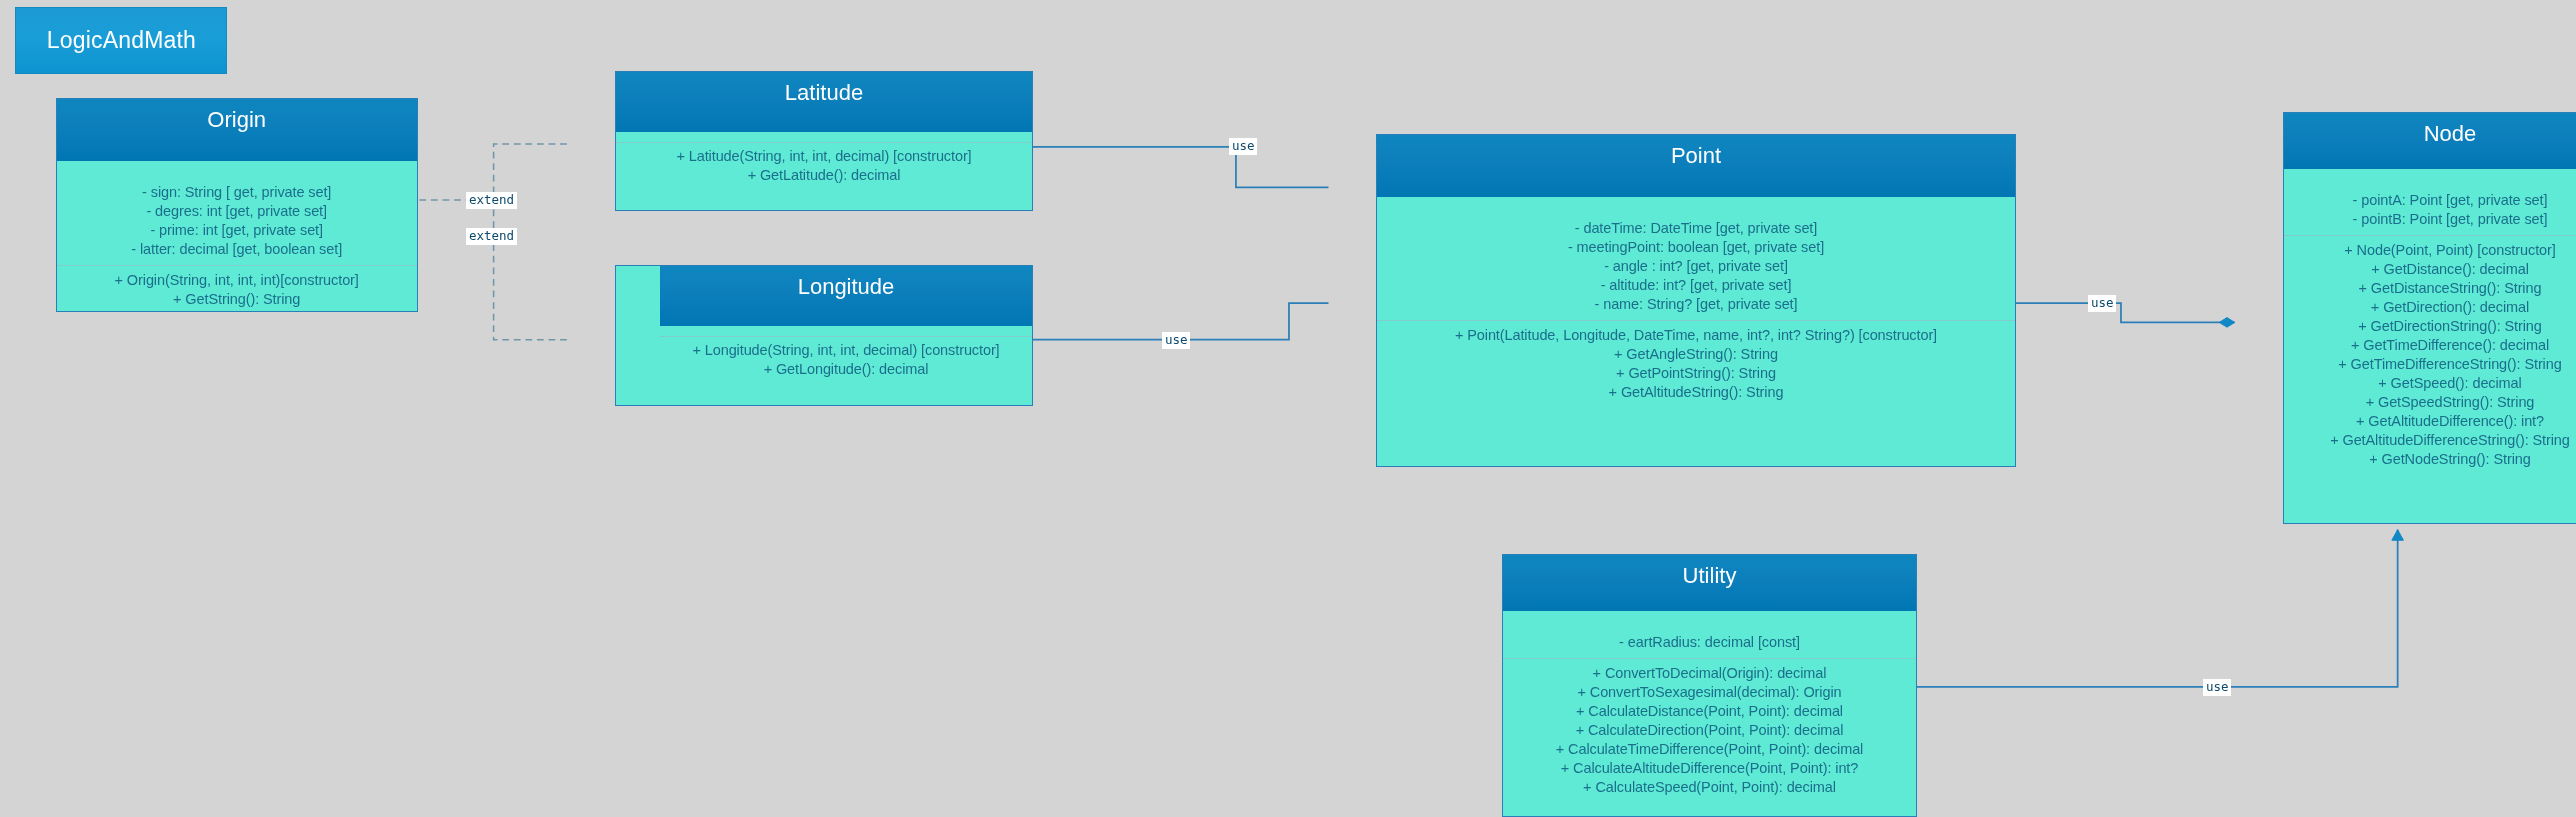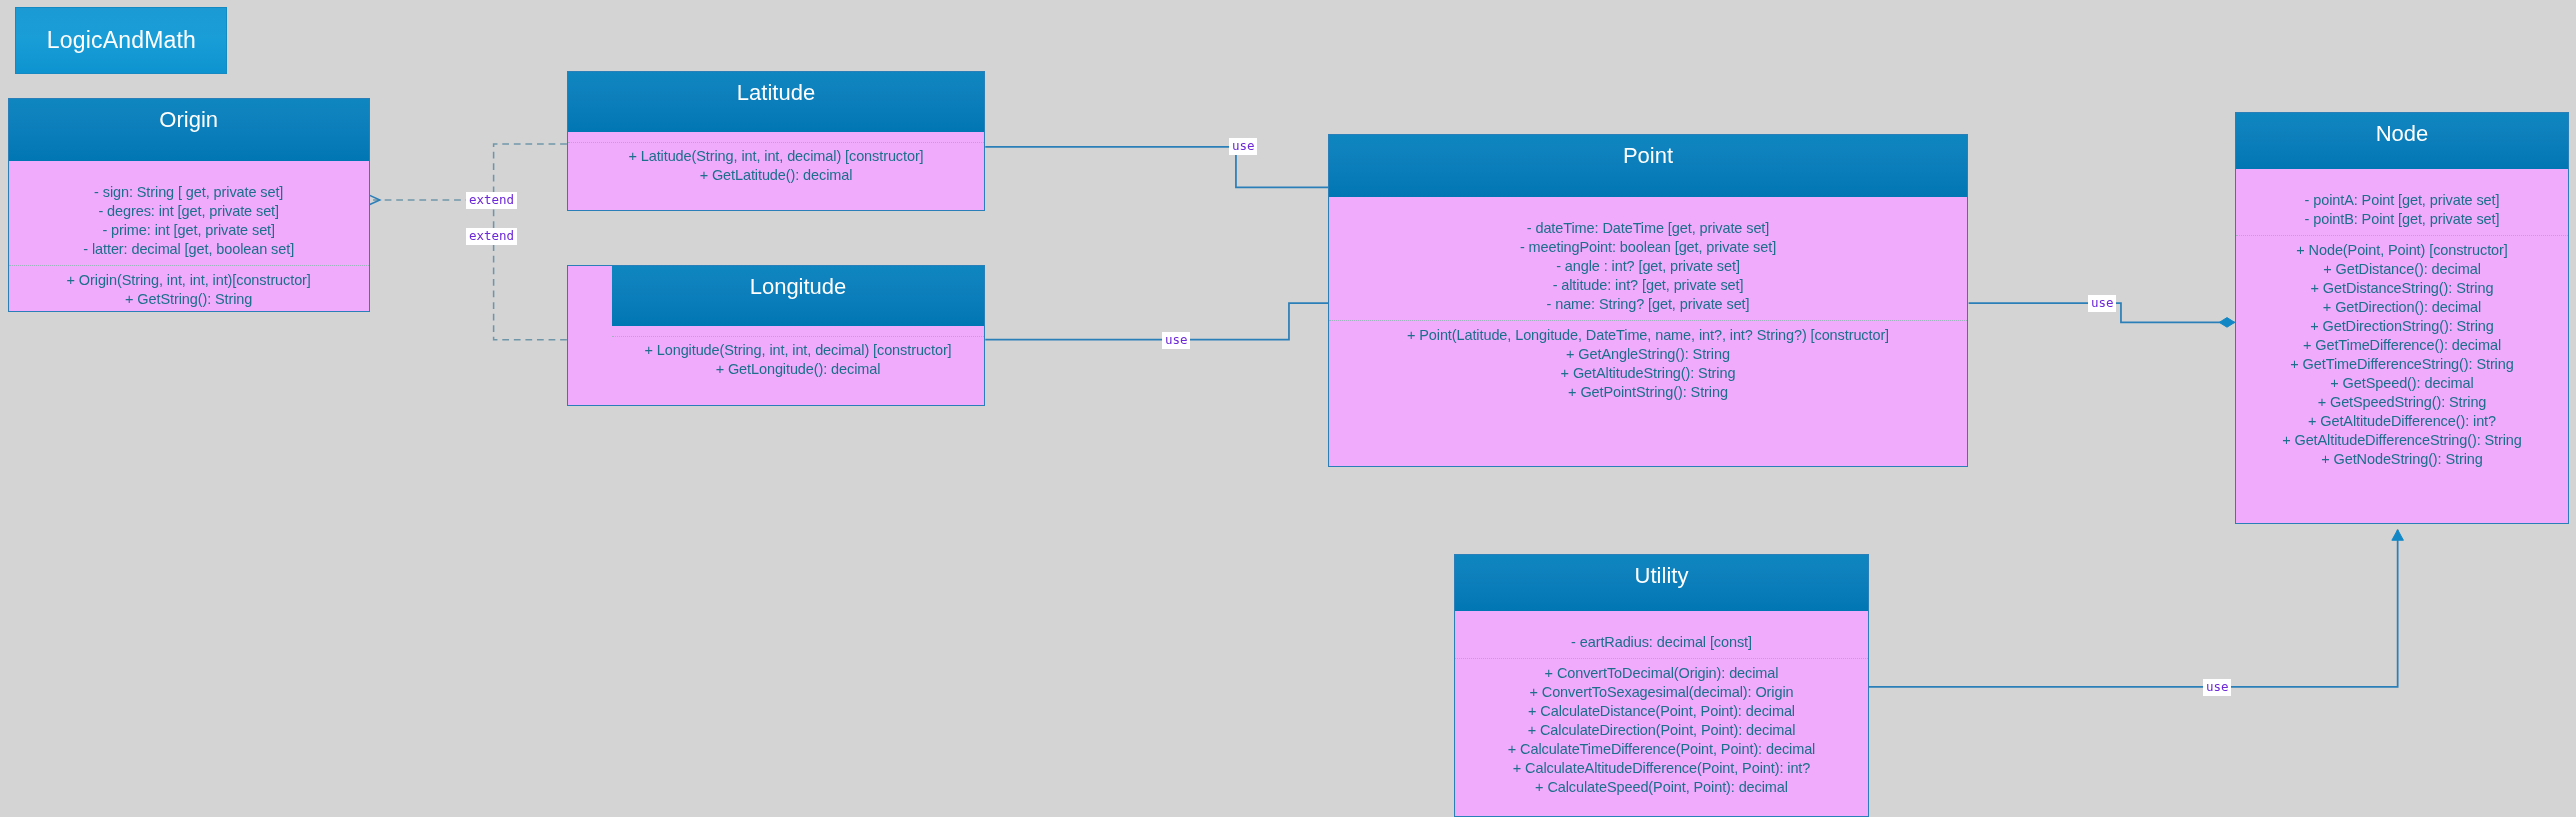--- a/index.html
+++ b/index.html
@@ -48,22 +48,23 @@
     color: #ffffff;
     font-size: 23px;
     letter-spacing: 0.2px;
   }
 
   
   .uml-class {
     position: absolute;
     box-sizing: border-box;
     border: 1.4px solid #2b7fb8;
-    background: #f0abfc;
+    background: #5eead4;
     box-shadow: 0 0 0 0 rgba(0,0,0,0);
+    margin-left: 48px;
   }
   .uml-header {
     box-sizing: border-box;
     background: linear-gradient(180deg, #0f86c0 0%, #0d80bc 40%, #0076b3 100%);
     color: #ffffff;
     padding: 7.7px 13.5px 9.6px 13.5px;
     font-size: 22px;
     line-height: 1.15;
   }
   .uml-section {
@@ -85,21 +86,21 @@
     font-size: 14.5px;
     line-height: 19px;
     white-space: nowrap;
     letter-spacing: -0.1px;
   }
 
   
   .rel-label {
     position: absolute;
     background: #ffffff;
-    color: #6d28d9;
+    color: #0c4a6e;
     font-size: 12.5px;
     line-height: 14.5px;
     padding: 1px 2.9px 1px 2.9px;
     font-family: "DejaVu Sans Mono", monospace;
     white-space: nowrap;
   }
 </style>
 </head>
 <body>
 
@@ -187,22 +188,22 @@
     <div class="uml-section attrs">
       <div class="uml-row">- dateTime: DateTime [get, private set]</div>
       <div class="uml-row">- meetingPoint: boolean [get, private set]</div>
       <div class="uml-row">- angle : int? [get, private set]</div>
       <div class="uml-row">- altitude: int? [get, private set]</div>
       <div class="uml-row">- name: String? [get, private set]</div>
     </div>
     <div class="uml-section ops">
       <div class="uml-row">+ Point(Latitude, Longitude, DateTime, name, int?, int? String?) [constructor]</div>
       <div class="uml-row">+ GetAngleString(): String</div>
+      <div class="uml-row">+ GetPointString(): String</div>
       <div class="uml-row">+ GetAltitudeString(): String</div>
-      <div class="uml-row">+ GetPointString(): String</div>
     </div>
   </div>
 
   <div class="uml-class" style="left:2235px; top:108px; width:334px; height:412px;">
     <div class="uml-header" style="height:56px;">Node</div>
     <div class="uml-section attrs">
       <div class="uml-row">- pointA: Point [get, private set]</div>
       <div class="uml-row">- pointB: Point [get, private set]</div>
     </div>
     <div class="uml-section ops">

